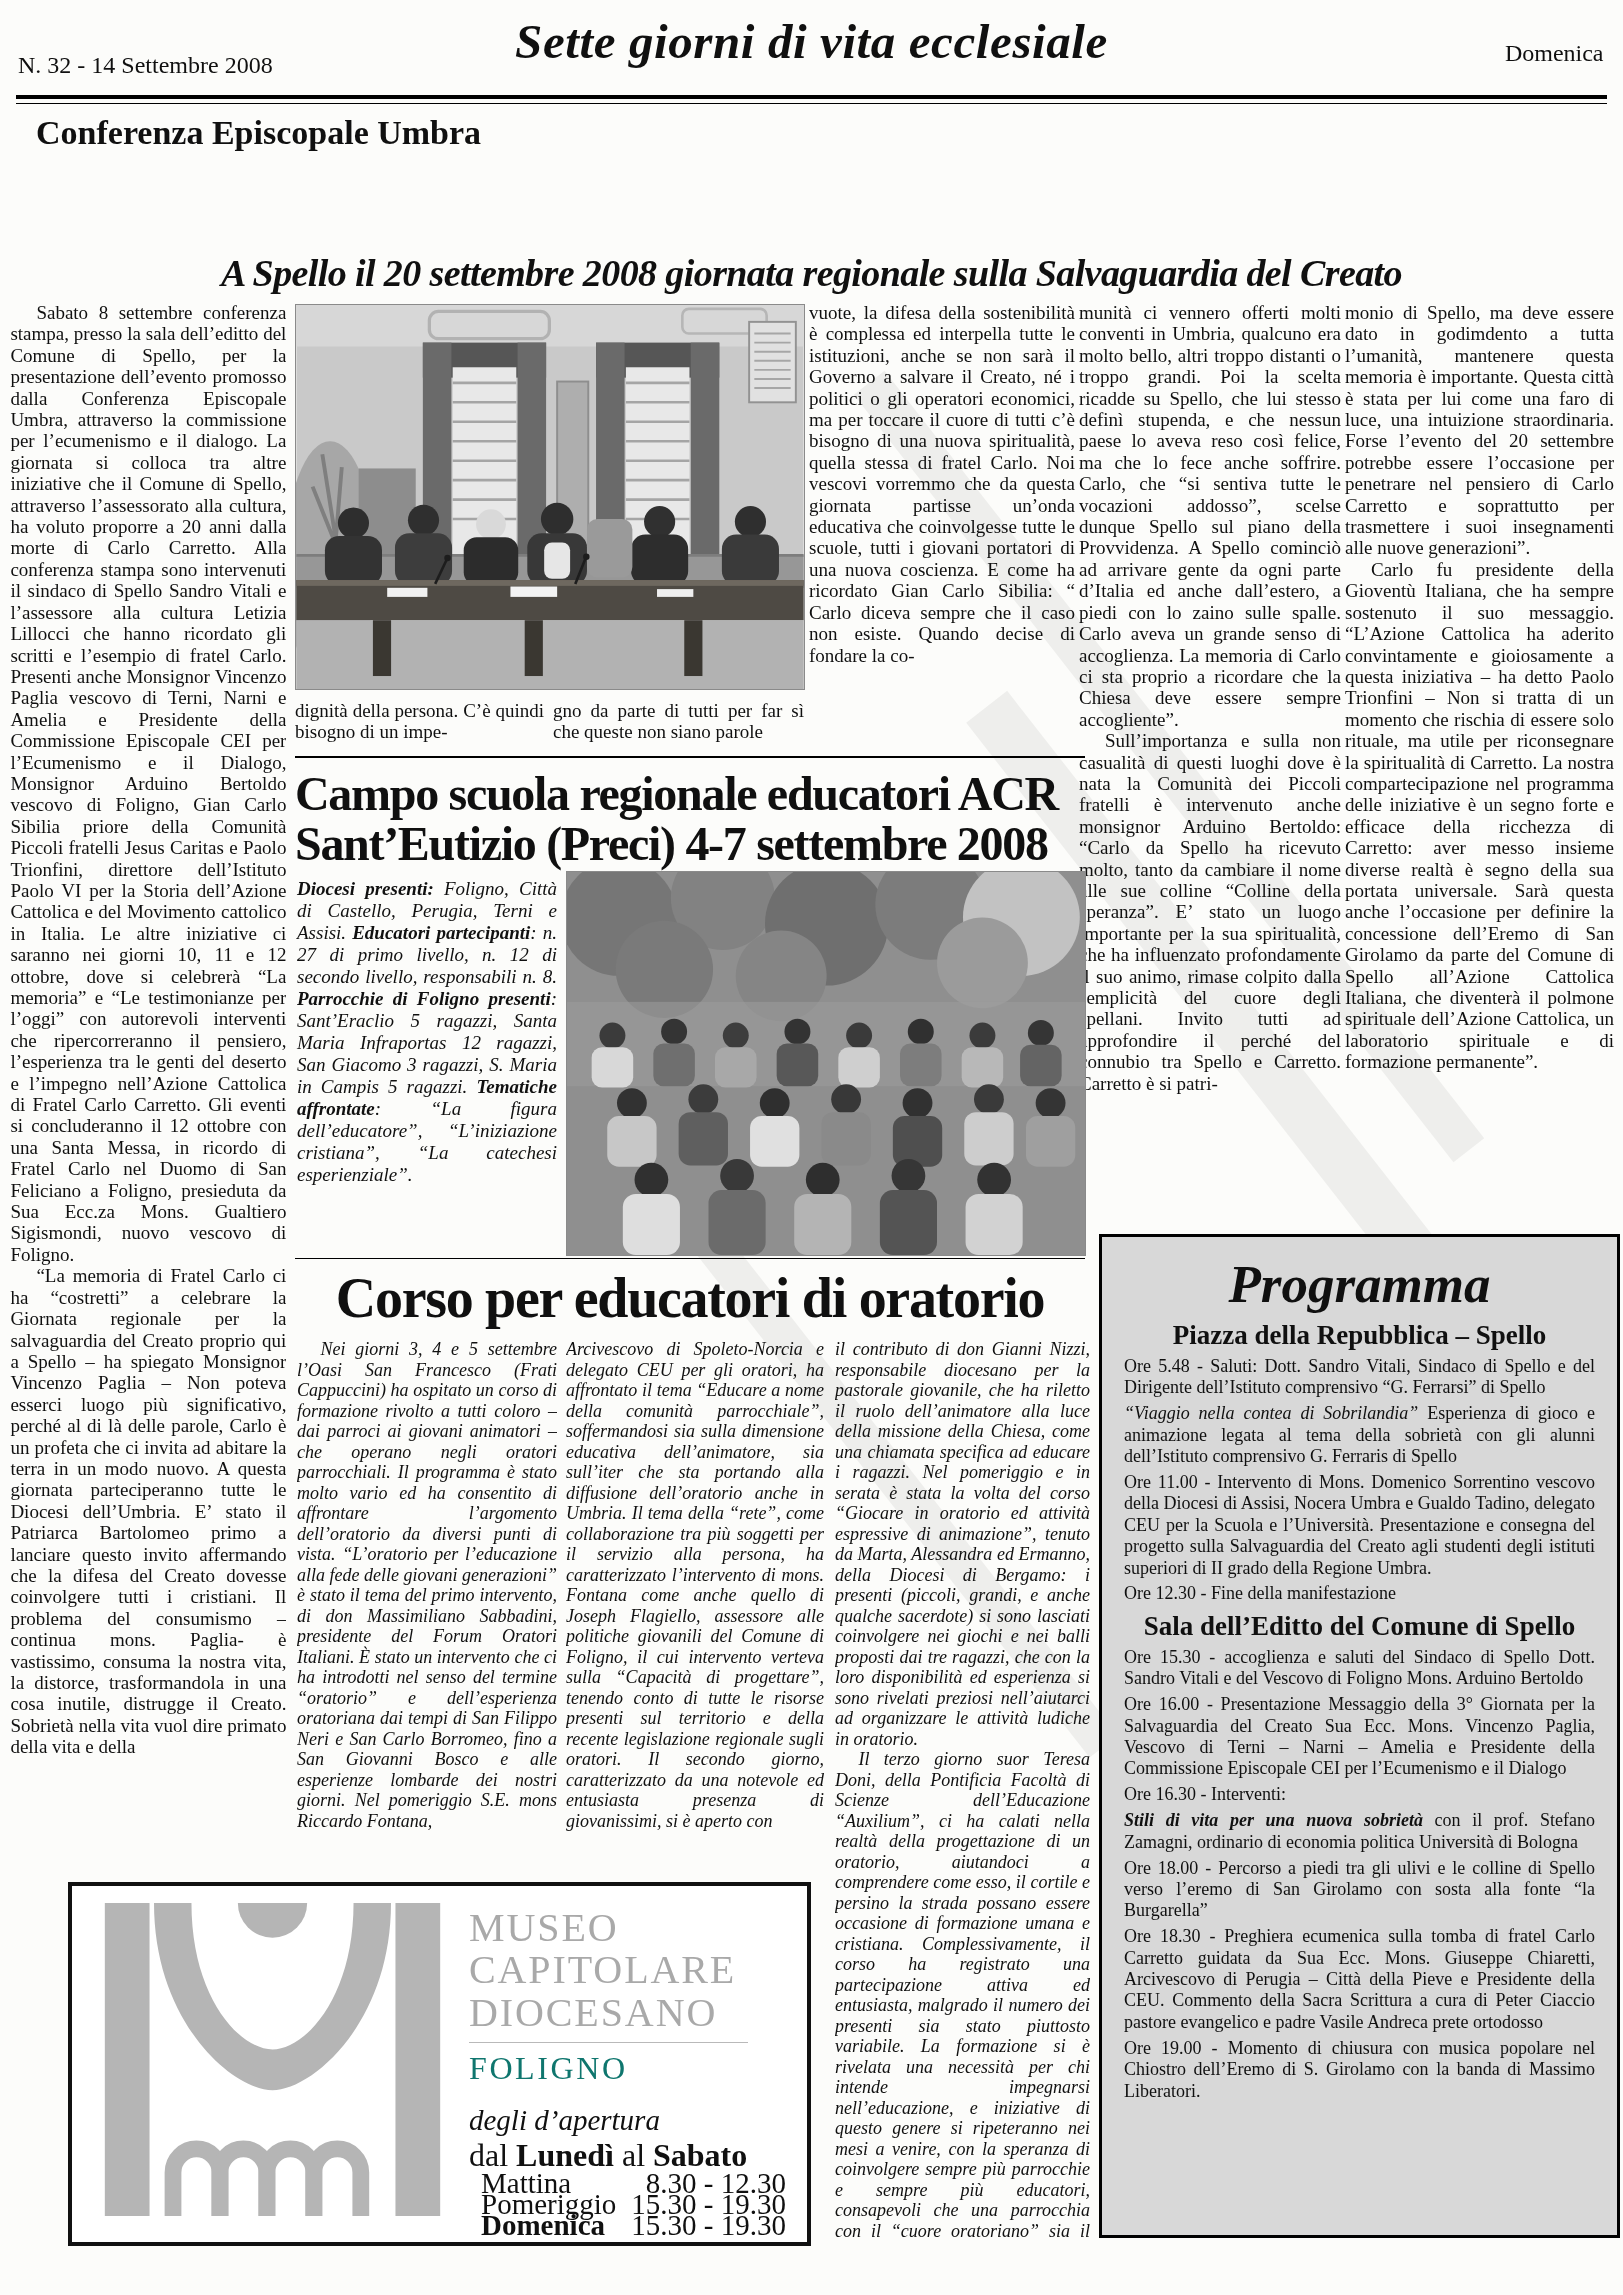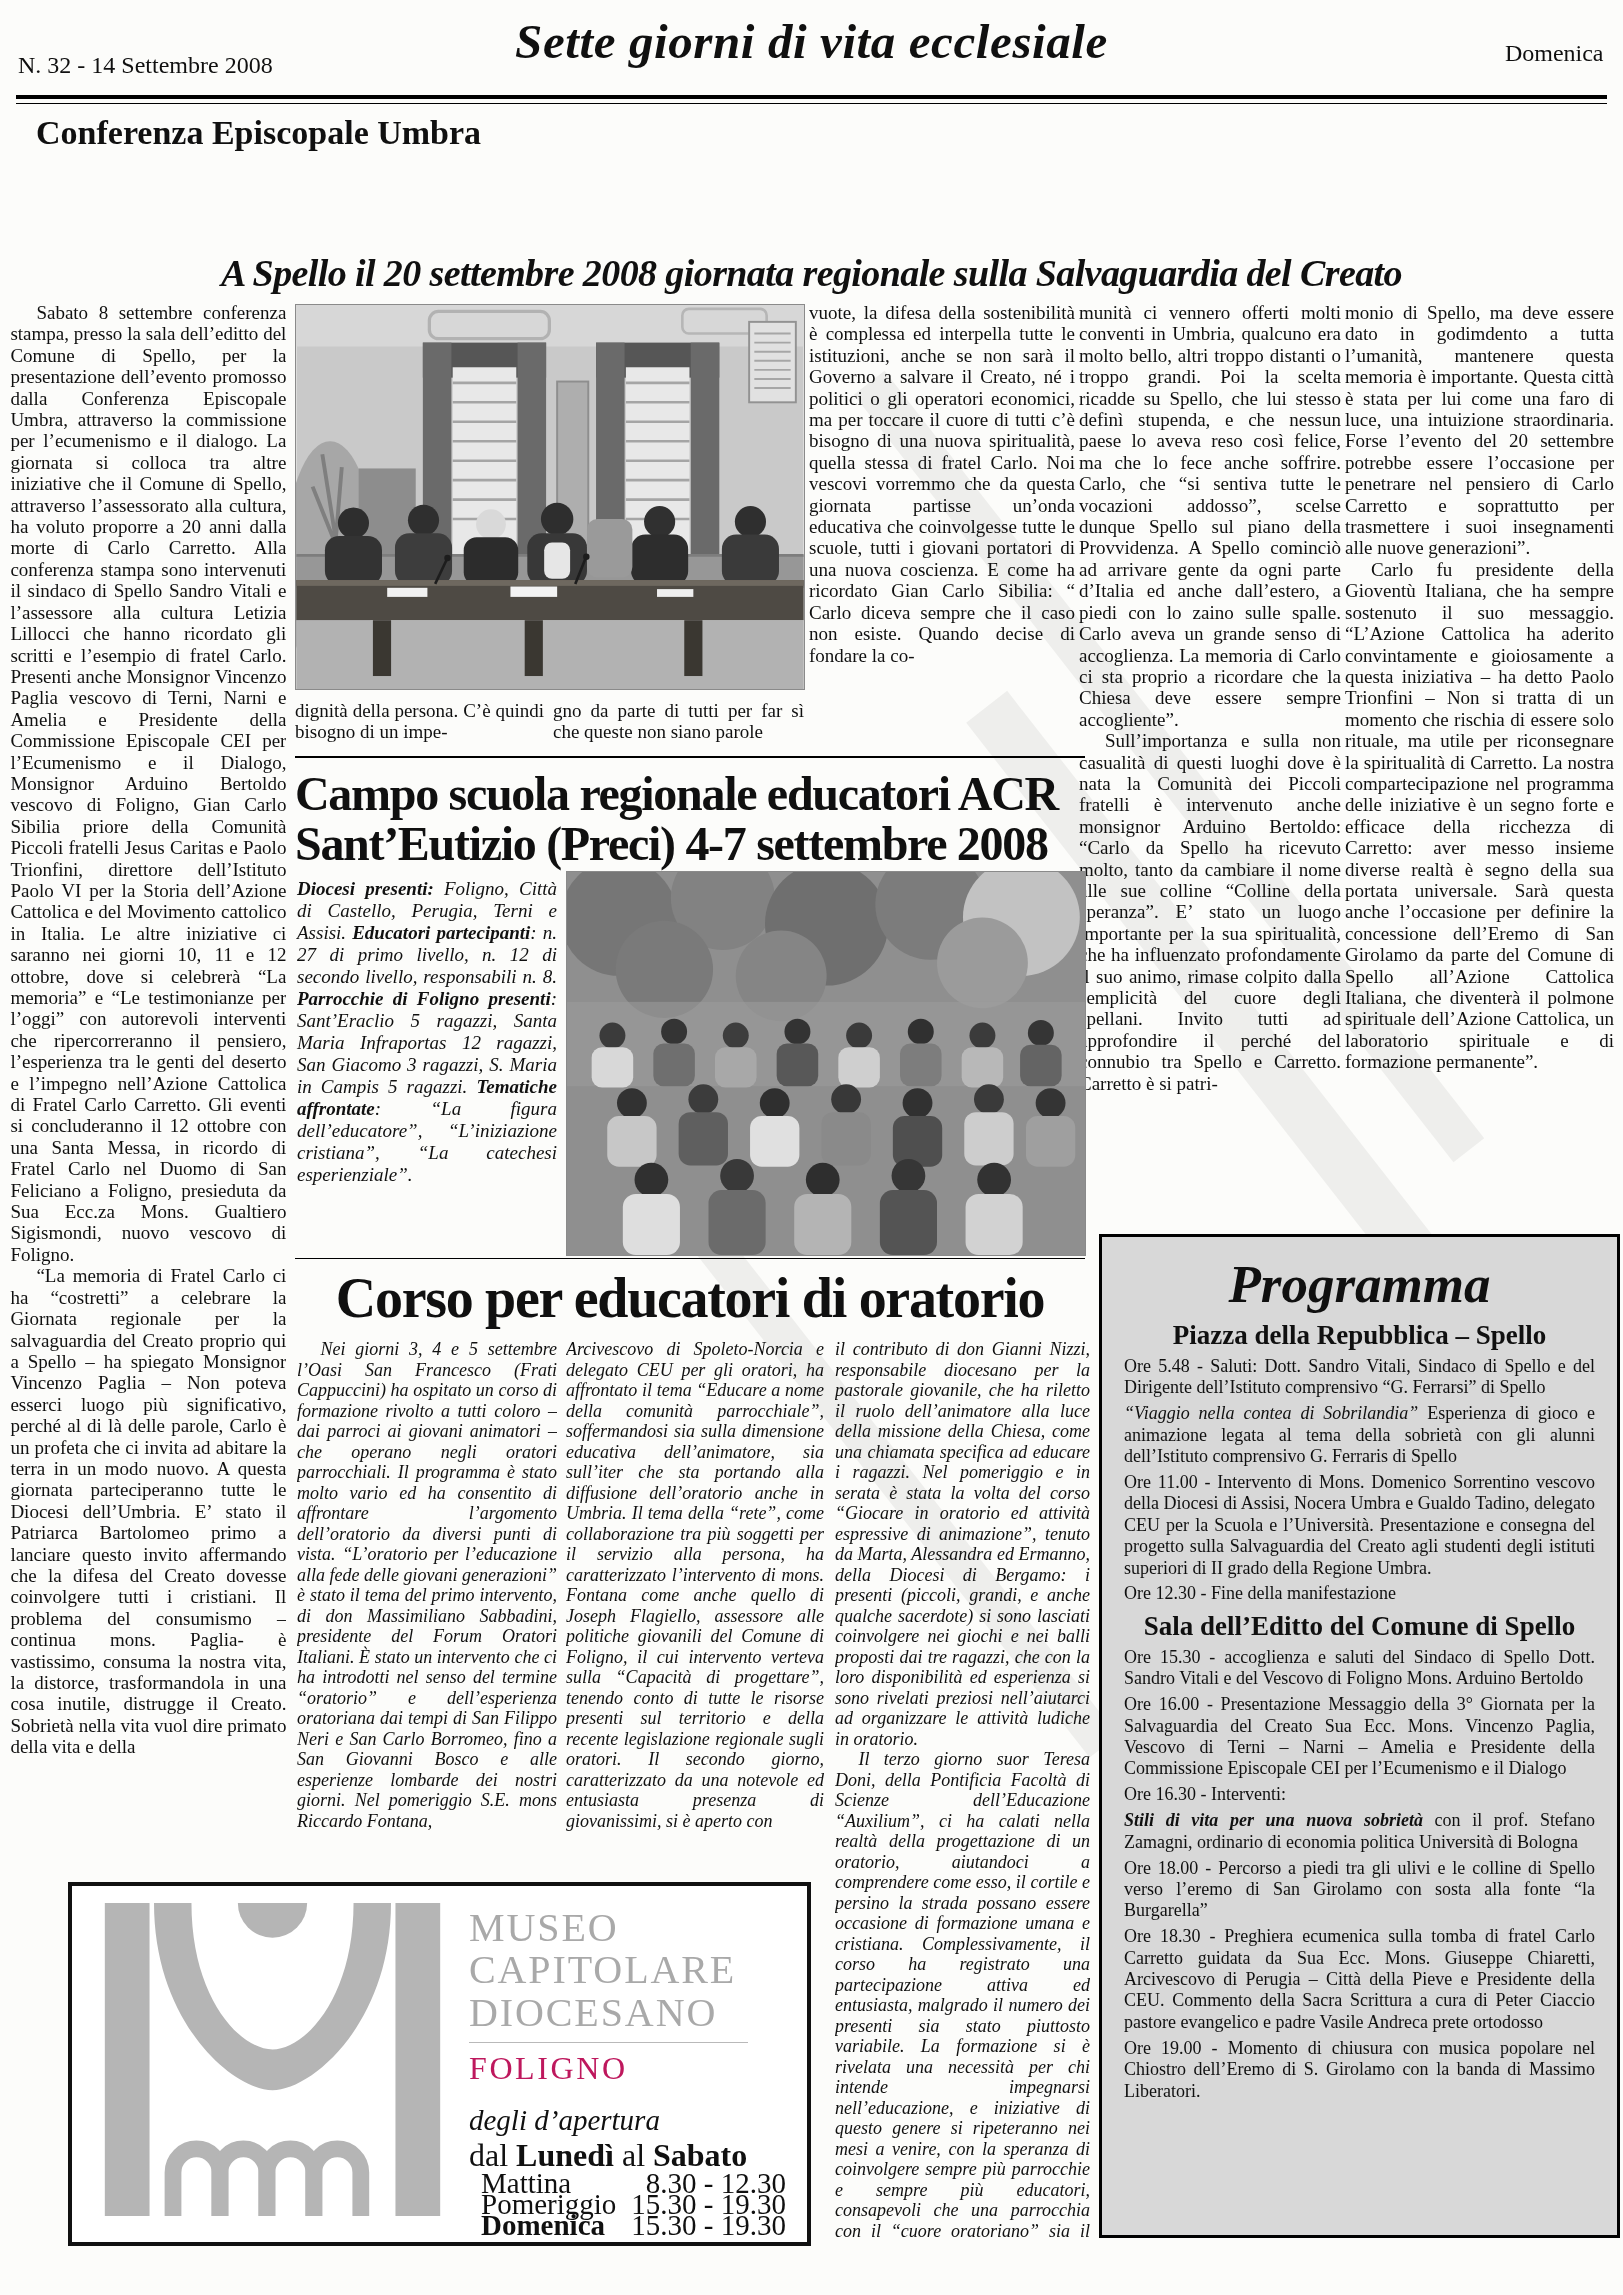--- a/index.html
+++ b/index.html
@@ -40,21 +40,21 @@
   .corso-col p.indent{text-indent:23.4px;}
   #corso-colA{left:297px;top:1339px;width:260px;height:534px;overflow:hidden;font-style:italic;}
   #corso-colB{left:566px;top:1339px;width:258px;height:534px;overflow:hidden;}
   #corso-colC{left:835px;top:1339px;width:255px;height:903px;overflow:hidden;}
   
   #museo-ad{left:68px;top:1882px;width:735px;height:356px;background:#fff;border:4.5px solid #111;z-index:5;}
   #museo-logo{position:absolute;left:25px;top:17px;width:351px;height:313px;}
   .museo-name{position:absolute;left:397px;color:#a9a9a9;font-size:40px;letter-spacing:1.9px;line-height:43px;}
   #museo-name1{top:19.5px;} #museo-name2{top:62px;} #museo-name3{top:105px;}
   #museo-rule{position:absolute;left:397px;top:156px;width:279px;border-top:1.9px solid #b9b9b9;}
-  #museo-city{position:absolute;left:397px;top:164px;color:#be185d;font-size:32px;letter-spacing:2.6px;}
+  #museo-city{position:absolute;left:397px;top:164px;color:#0f766e;font-size:32px;letter-spacing:2.6px;}
   #museo-hours-title{position:absolute;left:397px;top:218px;font-style:italic;font-size:29px;}
   #museo-days{position:absolute;left:397px;top:251px;font-size:32px;}
   #museo-days .seg-bold{font-weight:bold;}
   #museo-rows{position:absolute;left:397px;top:288px;width:305px;font-size:29px;line-height:19.5px;margin-left:12px;}
   .hours-row{display:flex;justify-content:space-between;margin-bottom:1.3px;}
   .hours-row.bold .hours-label{font-weight:bold;}
   
   #programma{left:1099px;top:1234px;width:521px;height:1004px;background:#d8d8d8;border:3.9px solid #000;
              padding:14.3px 22px;box-sizing:border-box;z-index:4;}
   #programma-title{text-align:center;font-size:53px;font-weight:bold;font-style:italic;margin:2.6px 0 6.5px 0;}

